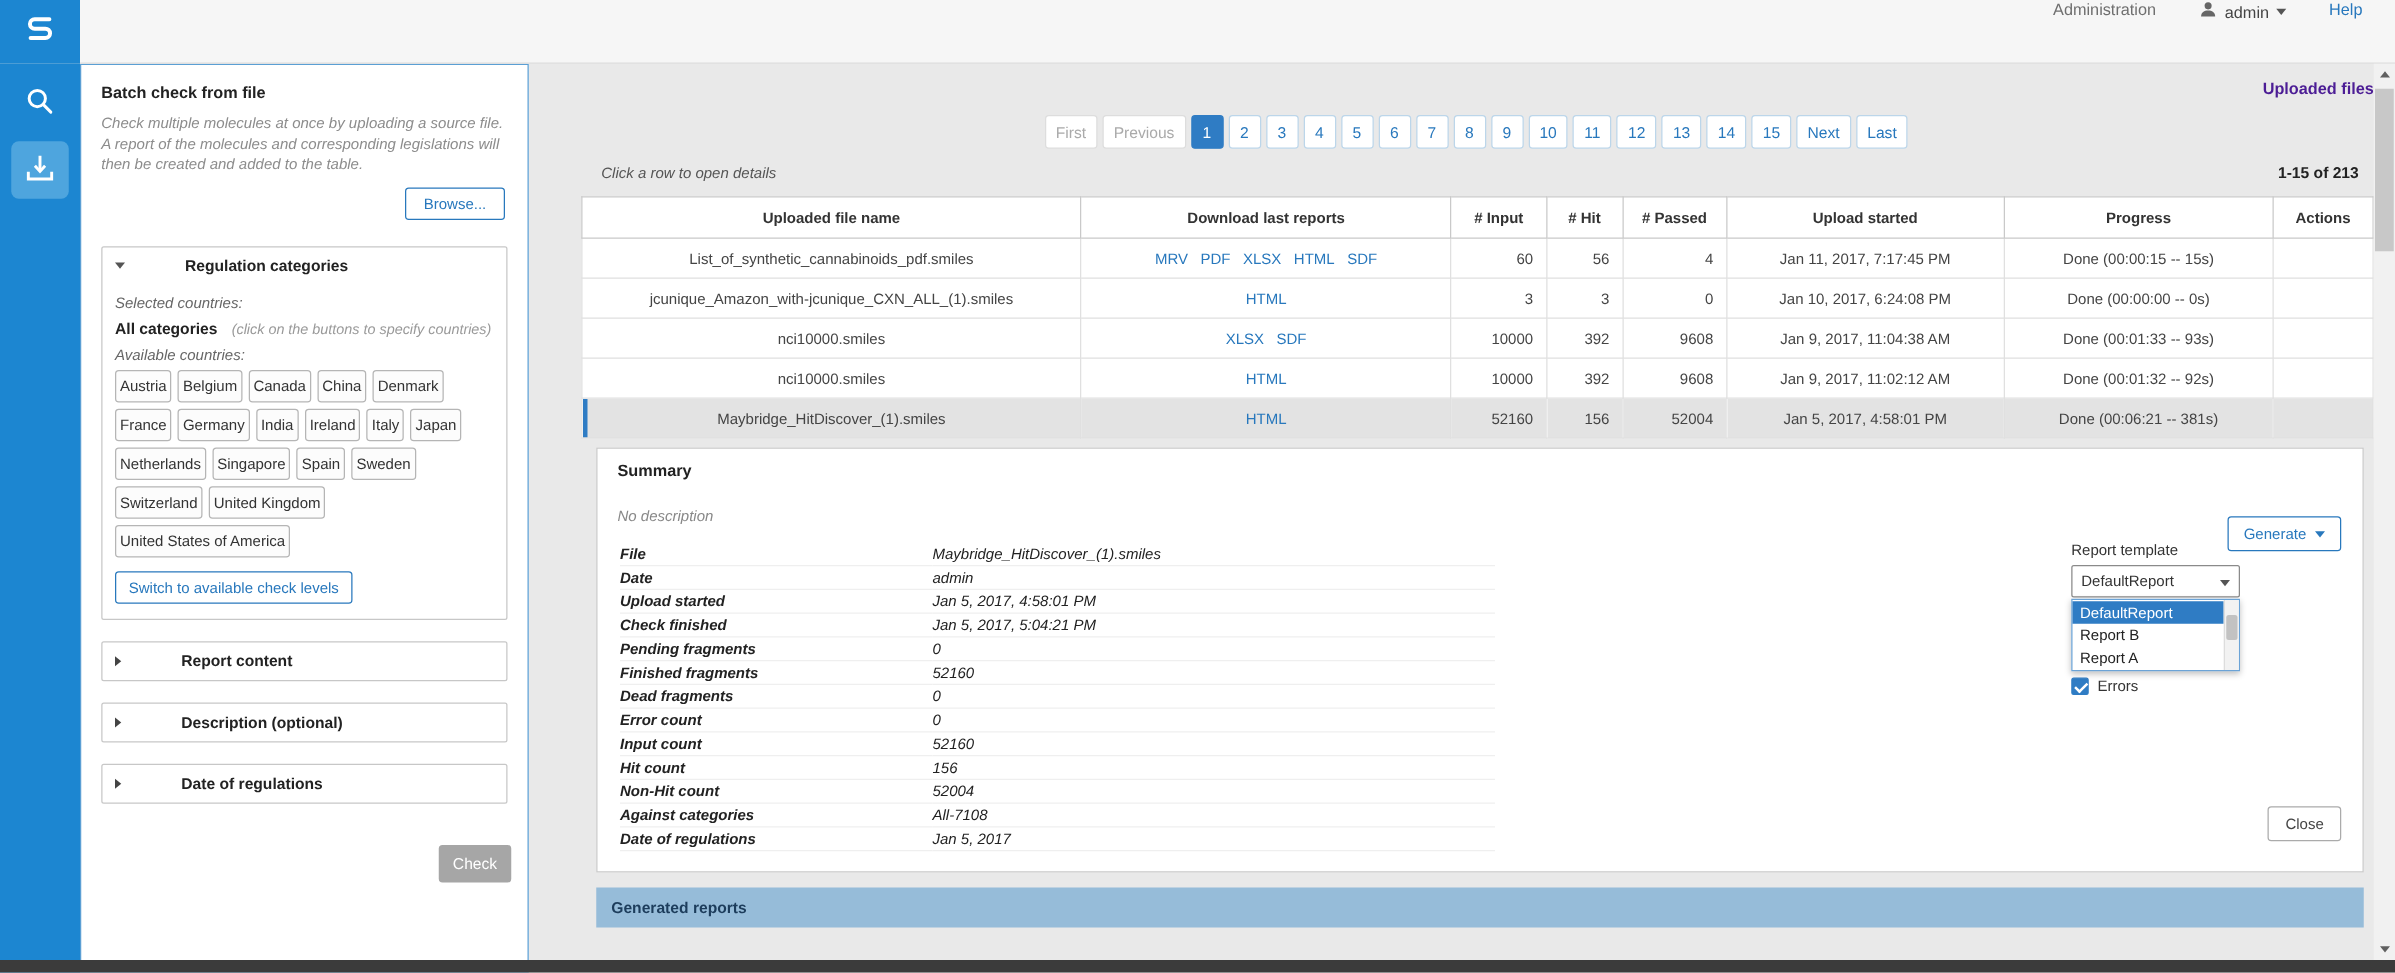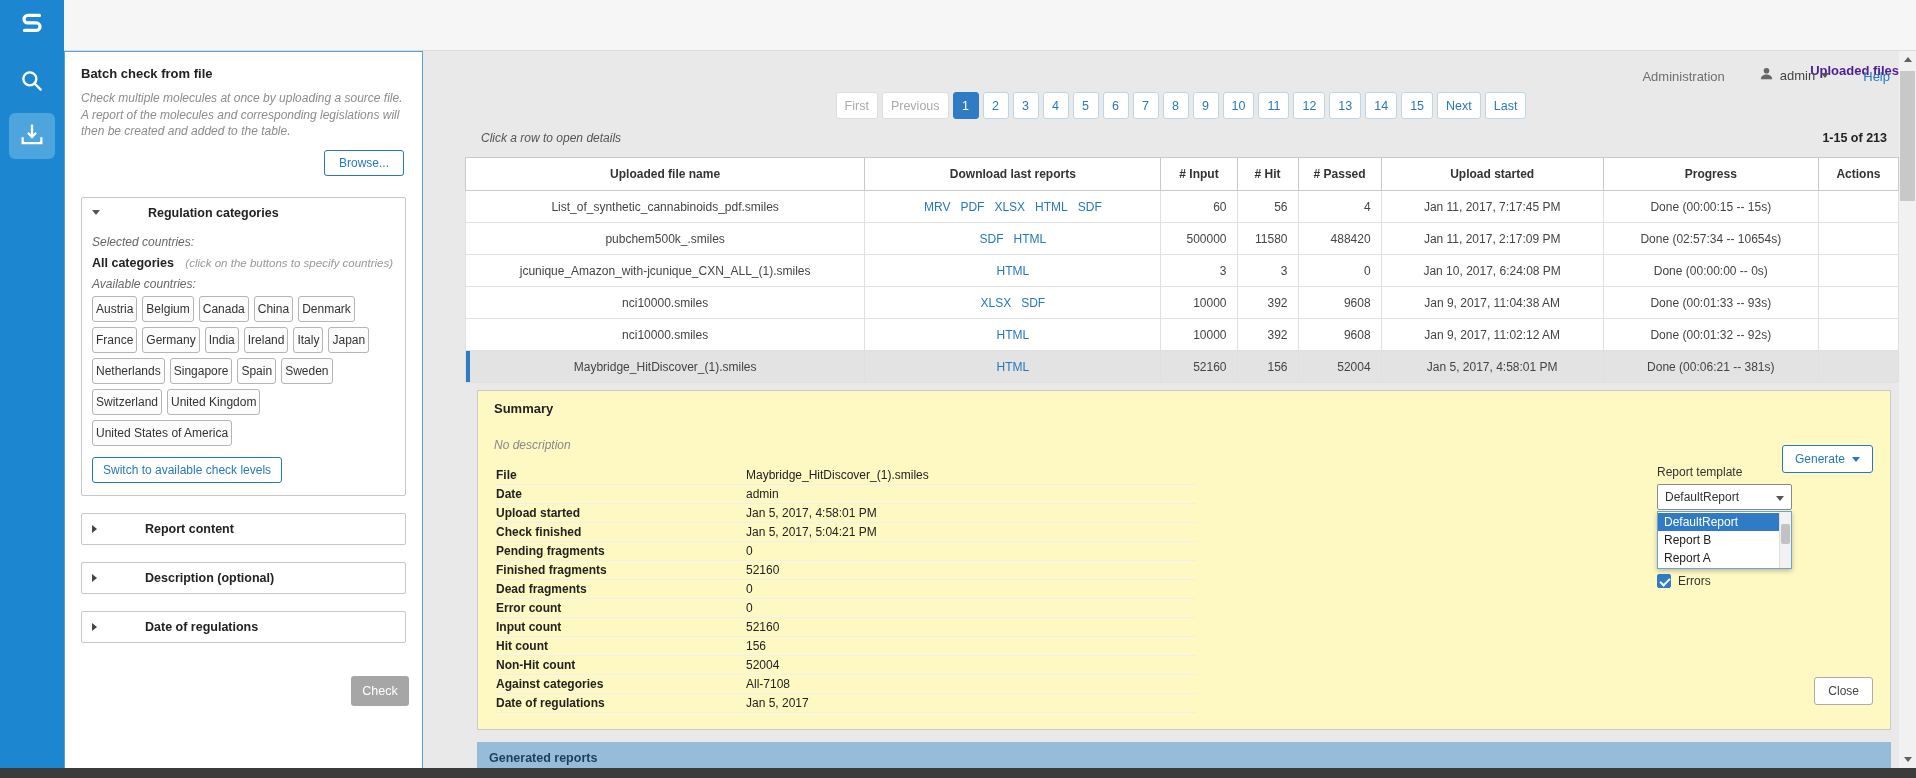--- a/index.html
+++ b/index.html
@@ -5,21 +5,21 @@
   * { box-sizing: border-box; }
   html,body { margin:0; padding:0; }
   body {
     width:1916px; height:778px; position:relative; overflow:hidden;
     background:#e9e9e9; font-family:"Liberation Sans", sans-serif;
     font-size:12px; color:#333;
   }
   
   .topbar { position:absolute; top:0; left:0; right:0; height:51px; background:#f6f6f6; border-bottom:1px solid #dcdcdc; z-index:10; }
   .logo { position:absolute; left:0; top:0; width:64px; height:51px; background:#1c86d1; display:flex; align-items:center; justify-content:center; }
-  .topbar-right { position:absolute; right:26px; top:0; height:100%; display:flex; align-items:flex-end; gap:34px;margin-top:34px; }
+  .topbar-right { position:absolute; right:26px; top:0; height:100%; display:flex; align-items:flex-start; gap:34px; }
   .tb-admin { color:#6f6f6f; font-size:13px; cursor:pointer; }
   .tb-user { display:flex; align-items:center; gap:6px; color:#444; font-size:13px; cursor:pointer; }
   .tb-help { color:#2878bd; font-size:13px; cursor:pointer; }
   .tri-down { width:0; height:0; border-left:4px solid transparent; border-right:4px solid transparent; border-top:5px solid #555; display:inline-block; }
   .tri-right { width:0; height:0; border-top:4px solid transparent; border-bottom:4px solid transparent; border-left:5px solid #444; display:inline-block; }
 
   
   .sidebar { position:absolute; left:0; top:51px; bottom:0; width:64px; background:#1c86d1; z-index:6; }
   .sb-search { margin:16px auto 0; width:30px; height:30px; display:flex; align-items:center; justify-content:center; cursor:pointer; }
   .sb-active { margin:16px auto 0; width:46px; height:46px; background:#4ea5de; border-radius:6px; display:flex; align-items:center; justify-content:center; cursor:pointer; }
@@ -57,25 +57,25 @@
   table.files { margin:12px 0 0 2px; width:calc(100% - 2px); border-collapse:collapse; background:#fff; table-layout:fixed; }
   table.files th { border:1px solid #c9c9c9; height:33px; font-size:12px; font-weight:bold; color:#333; text-align:center; padding:0 6px; overflow:hidden; white-space:nowrap; }
   table.files td { border:1px solid #e0e0e0; height:32px; text-align:center; color:#444; padding:0 8px; overflow:hidden; white-space:nowrap; text-overflow:ellipsis; }
   table.files td.num { text-align:right; padding-right:10px; }
   tr.file-row { cursor:pointer; }
   tr.file-row.selected { background:#e3e3e3; }
   tr.file-row.selected td:first-child { box-shadow:inset 4px 0 0 #2f7cc4; }
   .report-link { color:#2878bd; margin:0 5px; cursor:pointer; text-decoration:none; }
 
   
-  .summary-panel { position:relative; margin:7px 8px 0 14px; height:340px; background:#fef9c3; border:1px solid #c9c9c9; }
+  .summary-panel { position:relative; margin:7px 8px 0 14px; height:340px; background:#ffffff; border:1px solid #c9c9c9; }
   .summary-title { padding:10px 16px 0; font-weight:bold; font-size:13px; color:#222; }
   .no-desc { margin:22px 16px 0; font-style:italic; color:#888; }
   table.kv { margin:14px 0 0 18px; width:700px; border-collapse:collapse; font-size:12px; }
-  table.kv td { padding:2px 6px 2px 0; border-bottom:1px solid #efefef; height:14px; color:#222; text-align:left; white-space:nowrap; }
+  table.kv td { padding:2px 6px 2px 0; border-bottom:1px solid #efefef; height:14px; color:#222; text-align:left; white-space:nowrap;font-style:italic; }
   td.kv-key { font-weight:bold; width:250px; }
   .generate-btn { position:absolute; top:54px; right:17px; padding:6px 12px; border:1px solid #2878bd; color:#2878bd; background:#fff; border-radius:3px; font-size:12px; font-family:inherit; cursor:pointer; display:flex; align-items:center; gap:7px; }
   .generate-btn .tri-down { border-top-color:#2878bd; }
   .rt-label { position:absolute; left:1179px; top:74px; color:#333; }
   .tpl-select { position:absolute; left:1179px; top:93px; width:135px; height:26px; border:1px solid #8a8a8a; background:#fff; border-radius:2px; padding-left:7px; display:flex; align-items:center; cursor:pointer; }
   .tpl-select .tri-down { position:absolute; right:7px; top:11px; }
   .listbox { position:absolute; left:1179px; top:120px; width:135px; border:1px solid #6ba3d6; background:#fff; box-shadow:0 2px 5px rgba(0,0,0,.25); display:flex; z-index:20; }
   .lb-options { flex:1; padding:1px 0; }
   .list-option { padding:2px 6px; color:#222; cursor:pointer; white-space:nowrap; }
   .list-option.selected { background:#2f7cc4; color:#fff; }
@@ -266,30 +266,20 @@
     </thead>
     <tbody id="files-tbody">
         <tr class="file-row">
           <td>List_of_synthetic_cannabinoids_pdf.smiles</td>
           <td><a class="report-link">MRV</a><a class="report-link">PDF</a><a class="report-link">XLSX</a><a class="report-link">HTML</a><a class="report-link">SDF</a></td>
           <td class="num">60</td>
           <td class="num">56</td>
           <td class="num">4</td>
           <td>Jan 11, 2017, 7:17:45 PM</td>
           <td>Done (00:00:15 -- 15s)</td>
-          <td></td>
-        </tr>
-        <tr class="file-row">
-          <td>pubchem500k_.smiles</td>
-          <td><a class="report-link">SDF</a><a class="report-link">HTML</a></td>
-          <td class="num">500000</td>
-          <td class="num">11580</td>
-          <td class="num">488420</td>
-          <td>Jan 11, 2017, 2:17:09 PM</td>
-          <td>Done (02:57:34 -- 10654s)</td>
           <td></td>
         </tr>
         <tr class="file-row">
           <td>jcunique_Amazon_with-jcunique_CXN_ALL_(1).smiles</td>
           <td><a class="report-link">HTML</a></td>
           <td class="num">3</td>
           <td class="num">3</td>
           <td class="num">0</td>
           <td>Jan 10, 2017, 6:24:08 PM</td>
           <td>Done (00:00:00 -- 0s)</td>

